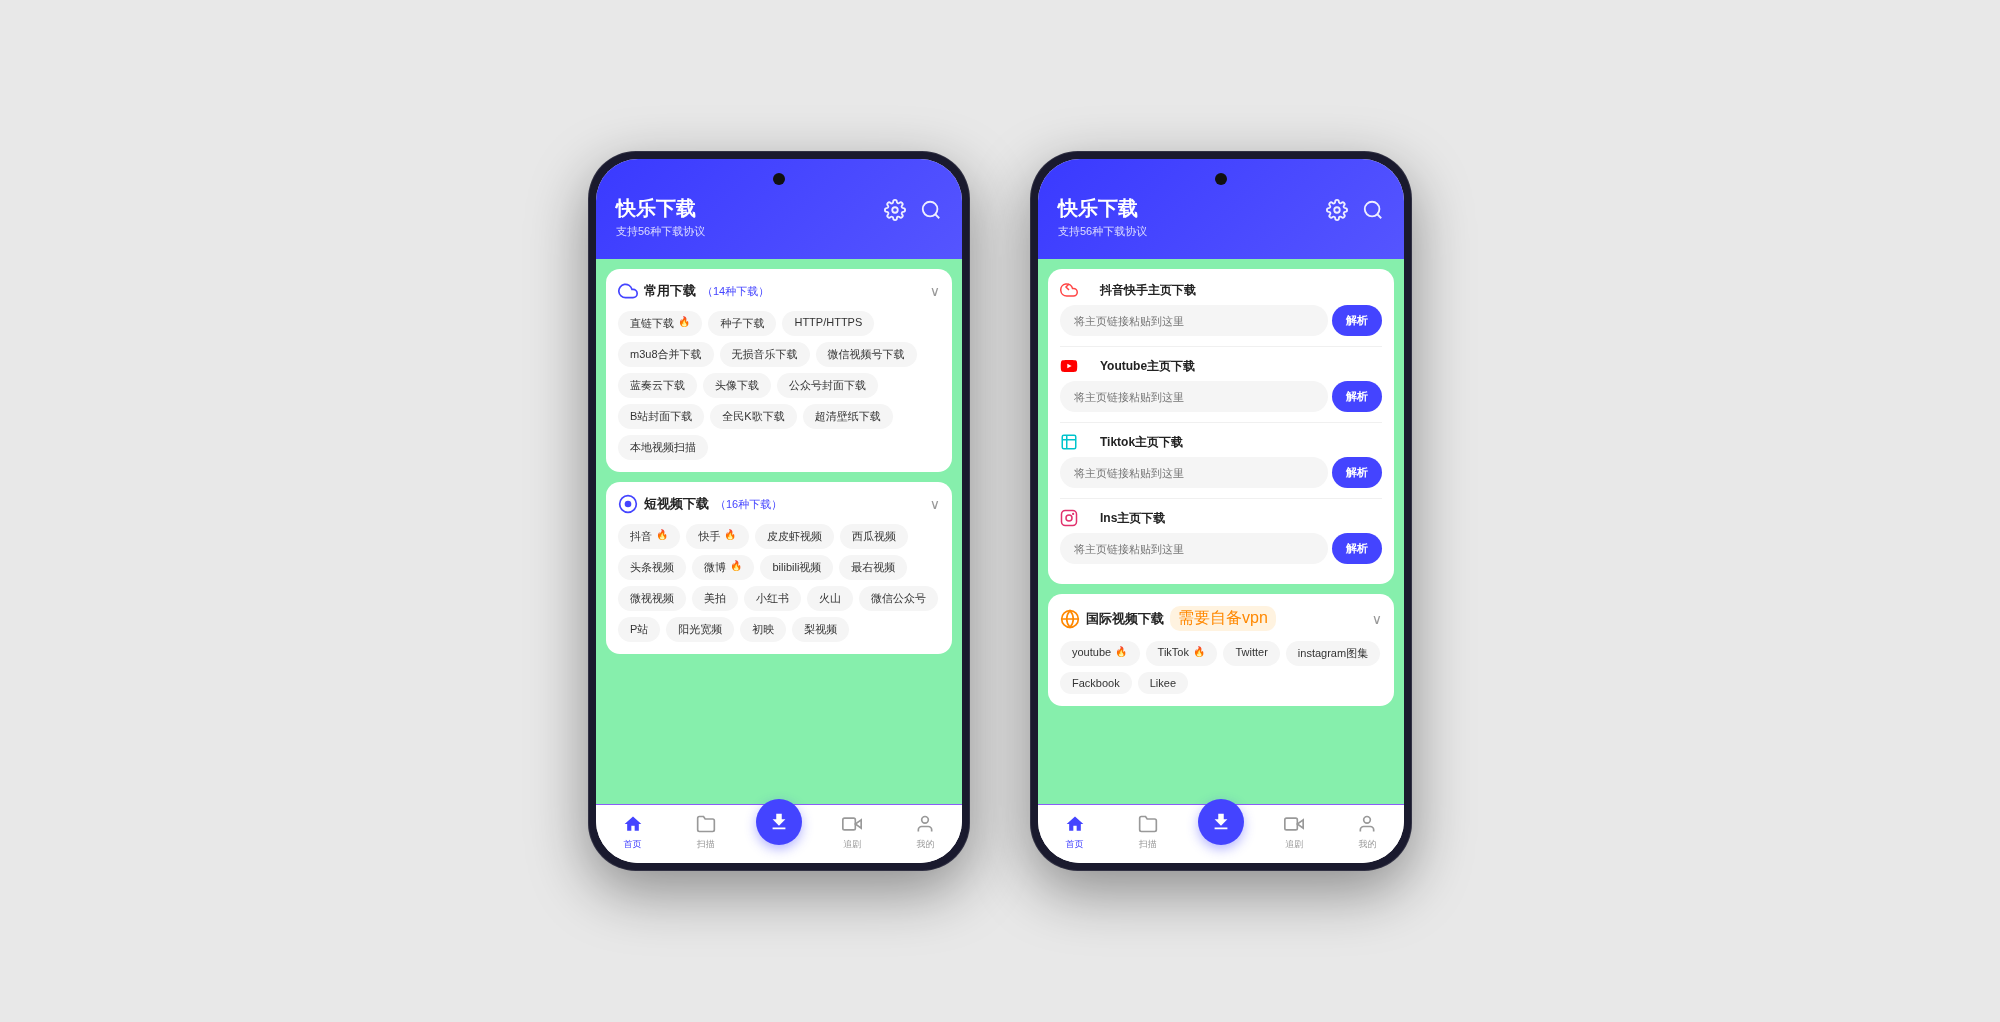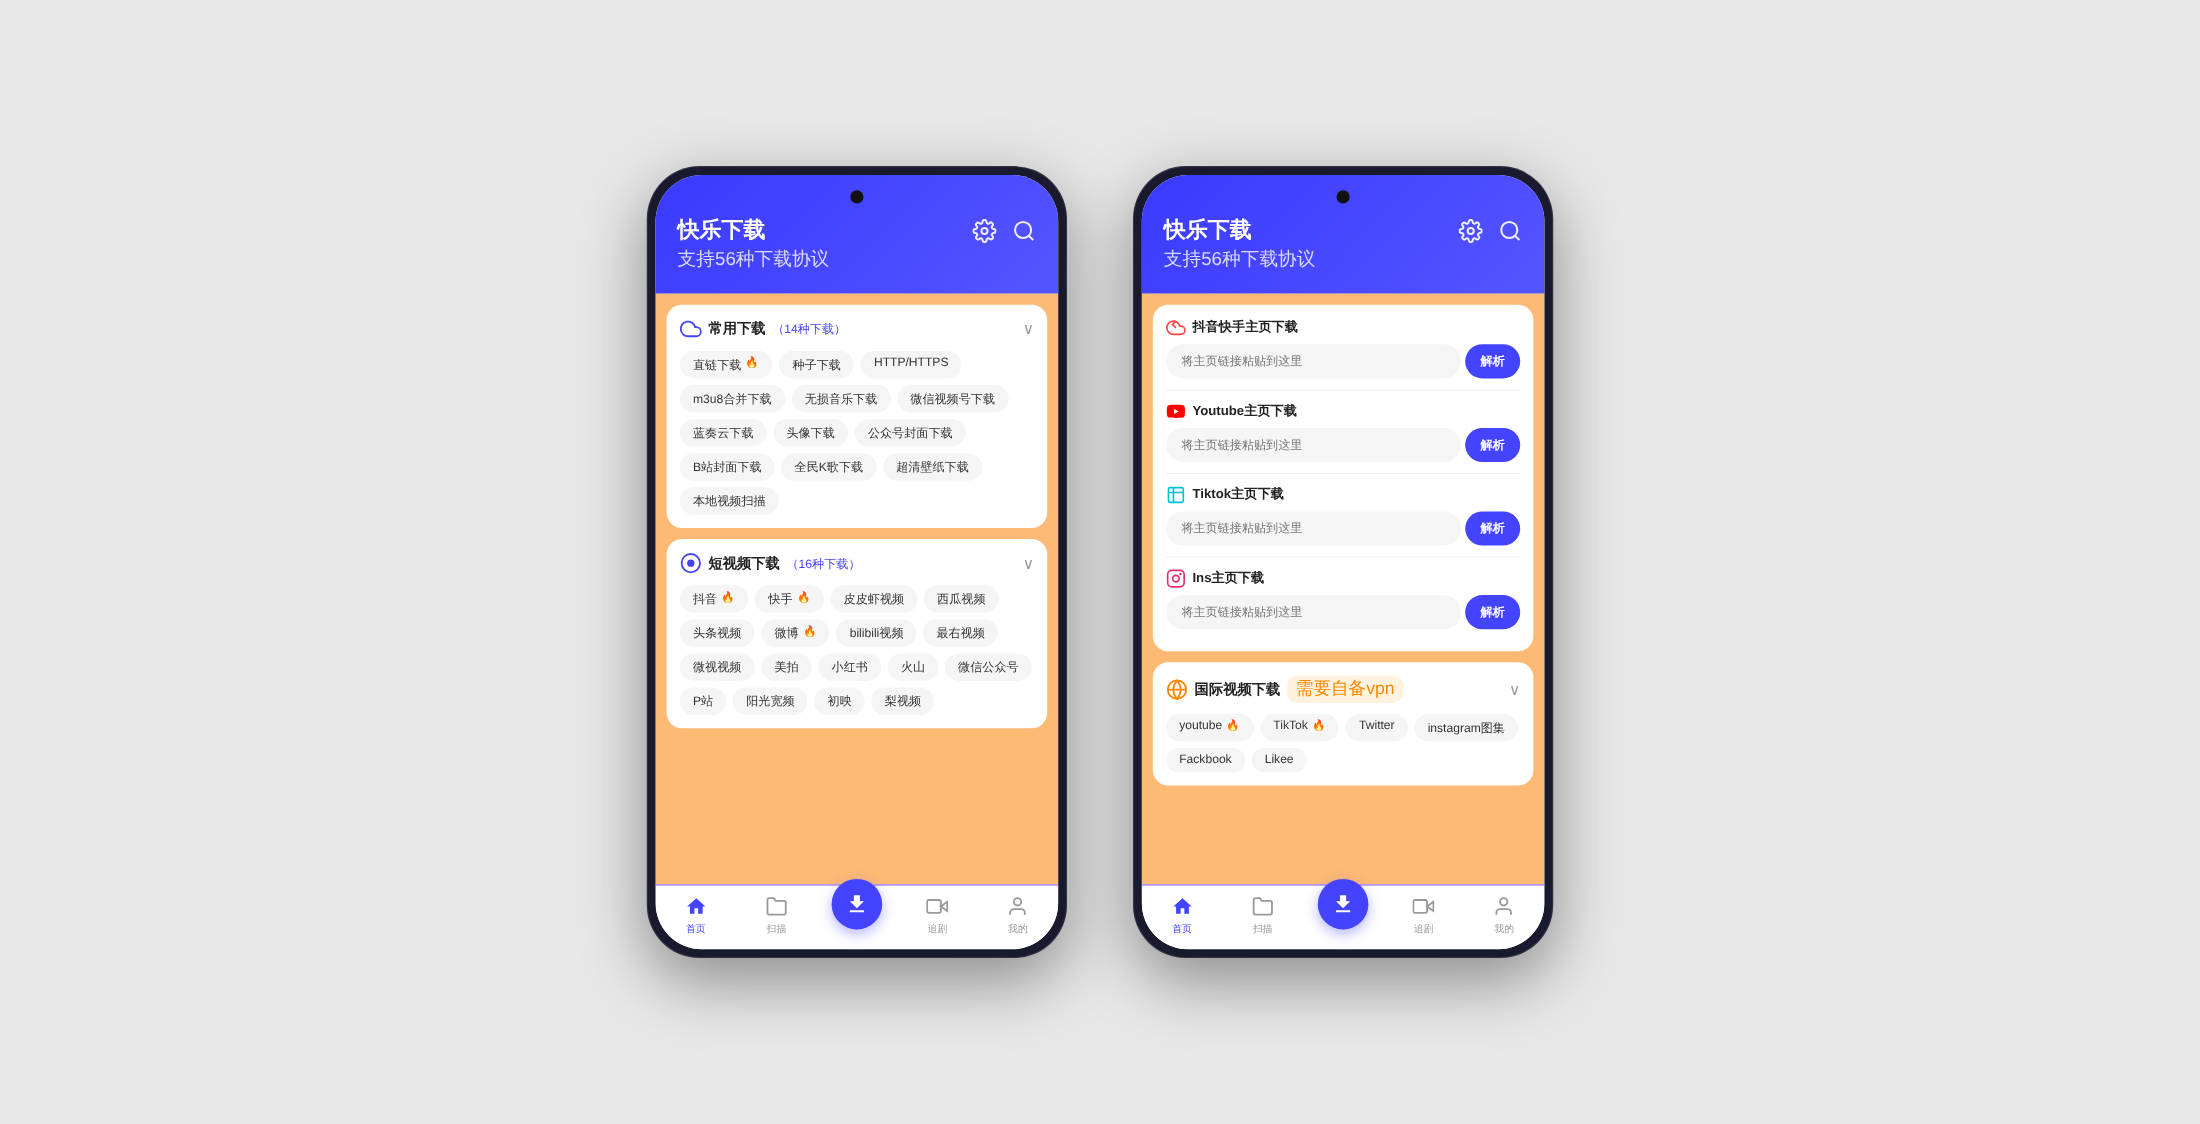--- a/index.html
+++ b/index.html
@@ -57,40 +57,40 @@
       display: flex;
       justify-content: space-between;
       align-items: flex-start;
       flex-shrink: 0;
     }
     .header-title {
       font-size: 20px;
       font-weight: 700;
     }
     .header-subtitle {
-      font-size: 17px;
+      font-size: 11px;
       opacity: 0.8;
       margin-top: 2px;
     }
     .header-icons {
       display: flex;
       gap: 14px;
       align-items: center;
       padding-top: 4px;
     }
     .header-icon {
       width: 22px;
       height: 22px;
       color: white;
       opacity: 0.9;
     }
     .scroll-content {
       flex: 1;
       overflow-y: auto;
-      background: #fdba74;
+      background: #86efac;
       scrollbar-width: none;
     }
     .scroll-content::-webkit-scrollbar { display: none; }
     .section-card {
       background: white;
       margin: 10px 10px;
       border-radius: 14px;
       padding: 12px;
     }
     .section-header {
@@ -203,21 +203,22 @@
       font-size: 11px;
       font-weight: 600;
       white-space: nowrap;
       cursor: pointer;
     }
     .platform-section {
       margin-bottom: 8px;
     }
     .platform-header {
       display: flex;
-      gap: 6px;
+      align-items: center;
+      gap: 22px;
       margin-bottom: 6px;
     }
     .platform-name {
       font-size: 12px;
       font-weight: 600;
       color: #222;
     }
     .intl-section-header {
       display: flex;
       justify-content: space-between;

